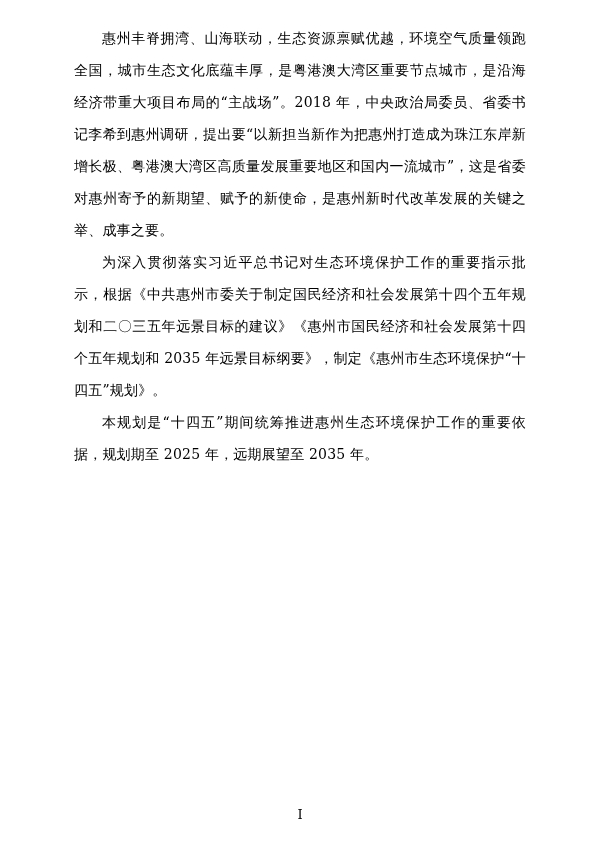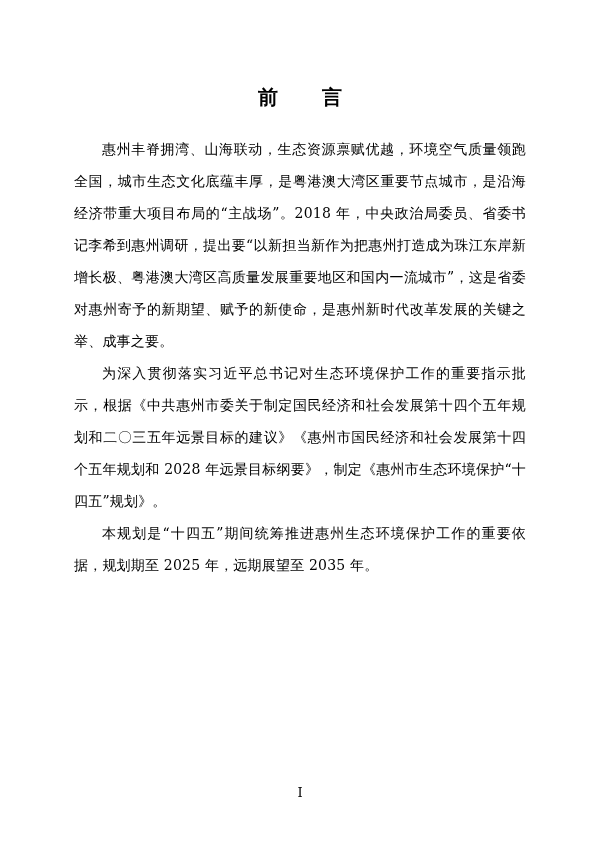--- a/index.html
+++ b/index.html
@@ -55,23 +55,22 @@
     text-align: center;
     font-size: 13px;
     font-family: "DejaVu Serif", "Liberation Serif", serif;
   }
 </style>
 </head>
 <body>
 
 <div class="page">
 
-  <h1 class="doc-title">前　言</h1>
 
   <div class="body-block">
     <p class="para">惠州丰脊拥湾、山海联动，生态资源禀赋优越，环境空气质量领跑全国，城市生态文化底蕴丰厚，是粤港澳大湾区重要节点城市，是沿海经济带重大项目布局的“主战场”。2018 年，中央政治局委员、省委书记李希到惠州调研，提出要“以新担当新作为把惠州打造成为珠江东岸新增长极、粤港澳大湾区高质量发展重要地区和国内一流城市”，这是省委对惠州寄予的新期望、赋予的新使命，是惠州新时代改革发展的关键之举、成事之要。</p>
-    <p class="para">为深入贯彻落实习近平总书记对生态环境保护工作的重要指示批示，根据《中共惠州市委关于制定国民经济和社会发展第十四个五年规划和二〇三五年远景目标的建议》《惠州市国民经济和社会发展第十四个五年规划和 2028 年远景目标纲要》，制定《惠州市生态环境保护“十四五”规划》。</p>
+    <p class="para">为深入贯彻落实习近平总书记对生态环境保护工作的重要指示批示，根据《中共惠州市委关于制定国民经济和社会发展第十四个五年规划和二〇三五年远景目标的建议》《惠州市国民经济和社会发展第十四个五年规划和 2035 年远景目标纲要》，制定《惠州市生态环境保护“十四五”规划》。</p>
     <p class="para">本规划是“十四五”期间统筹推进惠州生态环境保护工作的重要依据，规划期至 2025 年，远期展望至 2035 年。</p>
   </div>
 
   <div class="page-number">I</div>
 
 </div>
 
 </body></html>

